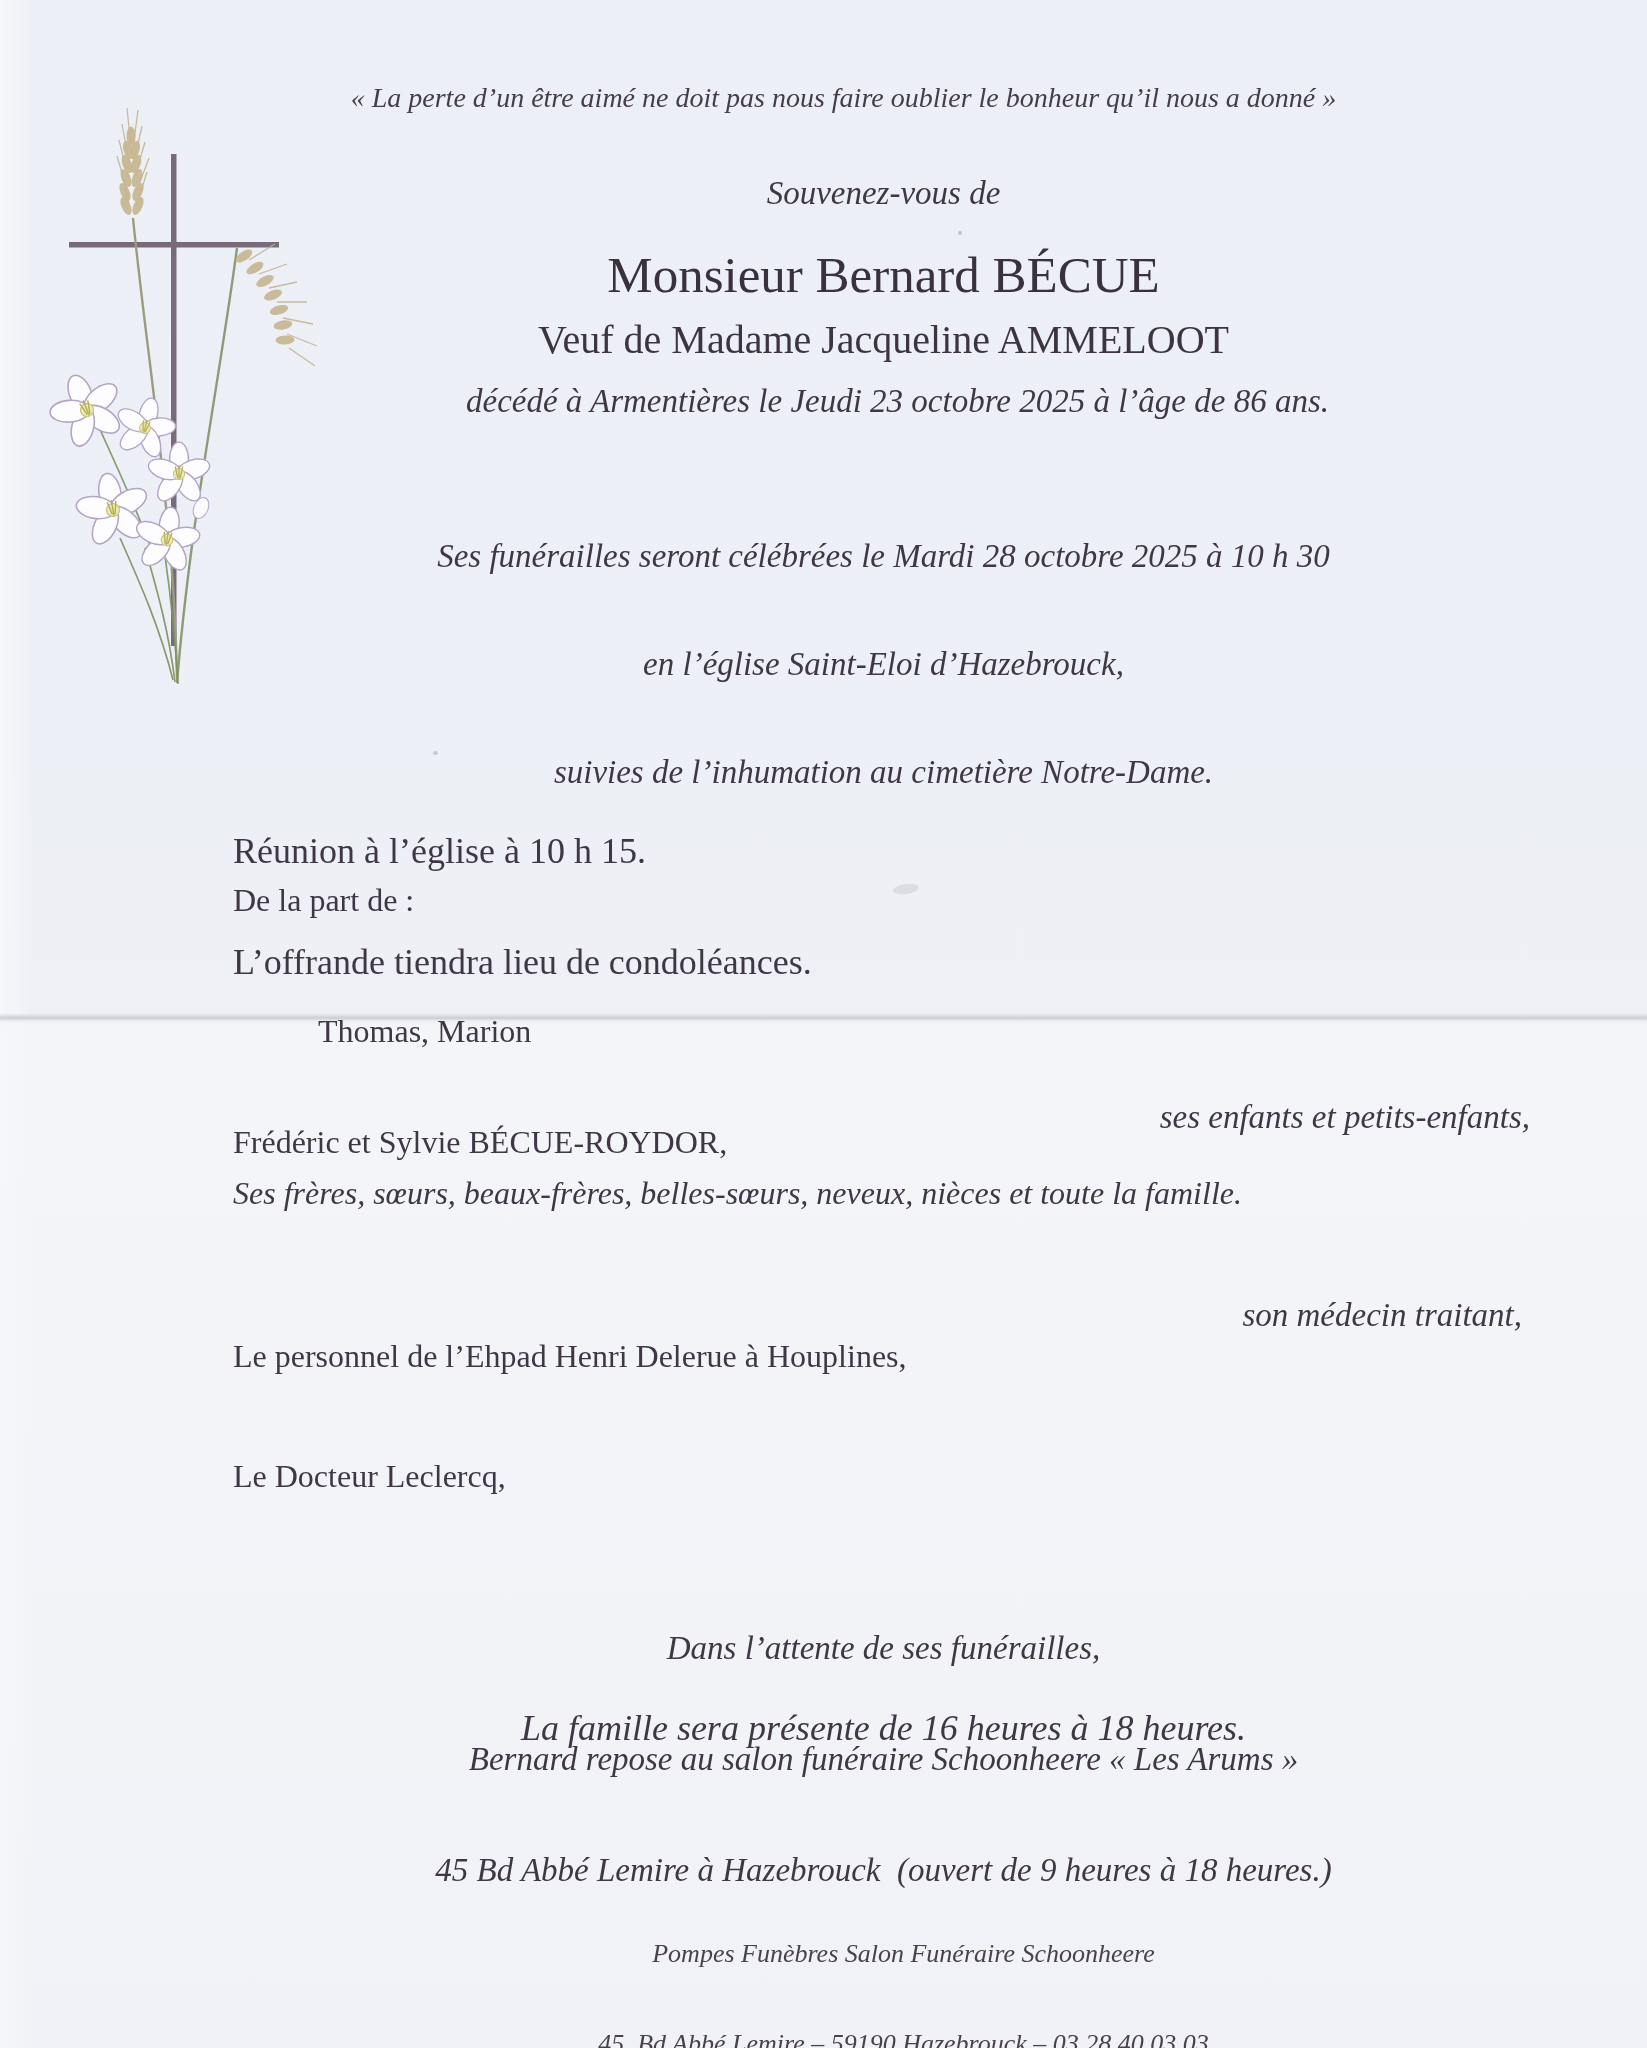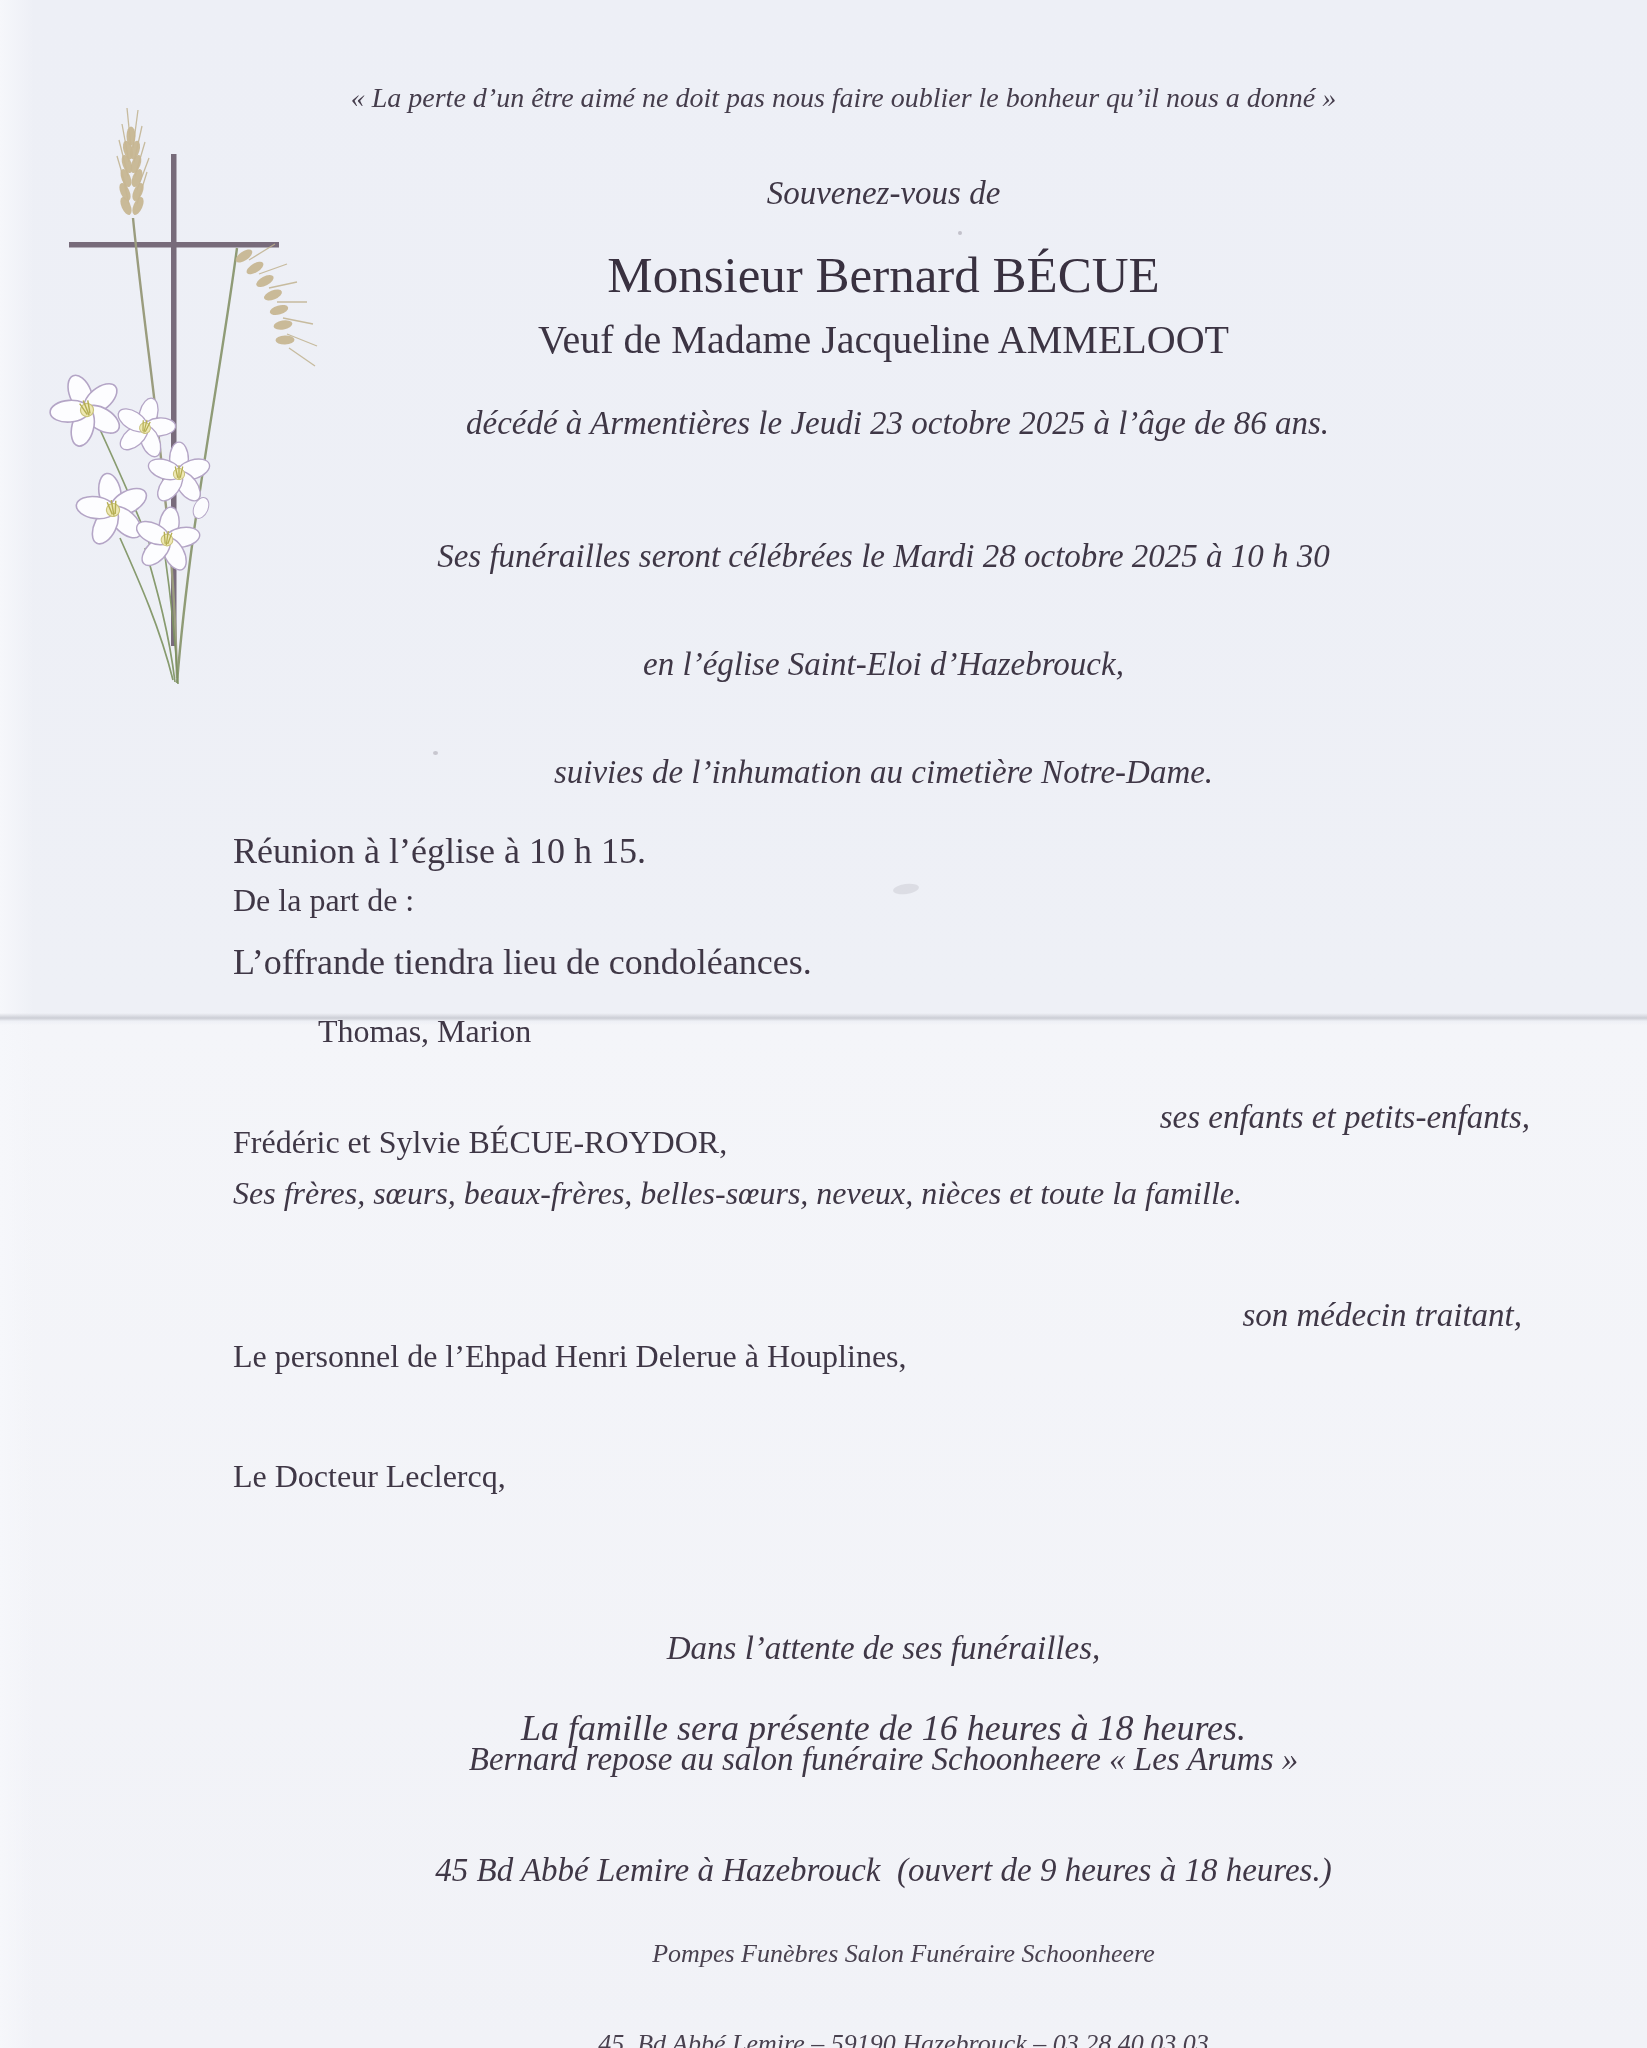--- a/index.html
+++ b/index.html
@@ -22,21 +22,21 @@
     background:linear-gradient(180deg,rgba(190,192,202,0) 0%,#c5c7cf 42%,#edeff5 68%,rgba(255,255,255,0) 100%);
   }
   .t{position:absolute;white-space:pre;}
   .c{left:120px;right:0;text-align:center;}
   .i{font-style:italic;}
   .line{display:block;}
   .quote{top:54px;left:40px;right:0;text-align:center;font-size:28px;font-style:italic;color:#453d4c;margin-top:28px;}
   .intro{top:175px;font-size:33px;}
   .name{top:246px;font-size:51px;color:#393140;}
   .veuf{top:316px;font-size:40px;color:#3c3443;}
-  .deces{top:405px;font-size:33px;padding-left:28px;}
+  .deces{top:383px;font-size:33px;padding-left:28px;}
   .ceremony{top:466px;font-size:33px;line-height:36px;}
   .meeting{left:233px;top:759px;font-size:36px;line-height:37px;}
   .depart{left:233px;top:882px;font-size:32px;}
   .group1{left:233px;top:939px;font-size:32px;line-height:37px;}
   .group2{left:233px;top:1057px;font-size:32px;line-height:38px;}
   .indent{padding-left:85px;}
   .rel-children{top:1099px;right:117px;font-size:33px;}
   .siblings{left:233px;top:1175px;font-size:32px;font-style:italic;}
   .staff{left:233px;top:1256px;font-size:32px;line-height:40px;}
   .rel-doctor{top:1297px;right:125px;font-size:33px;}

